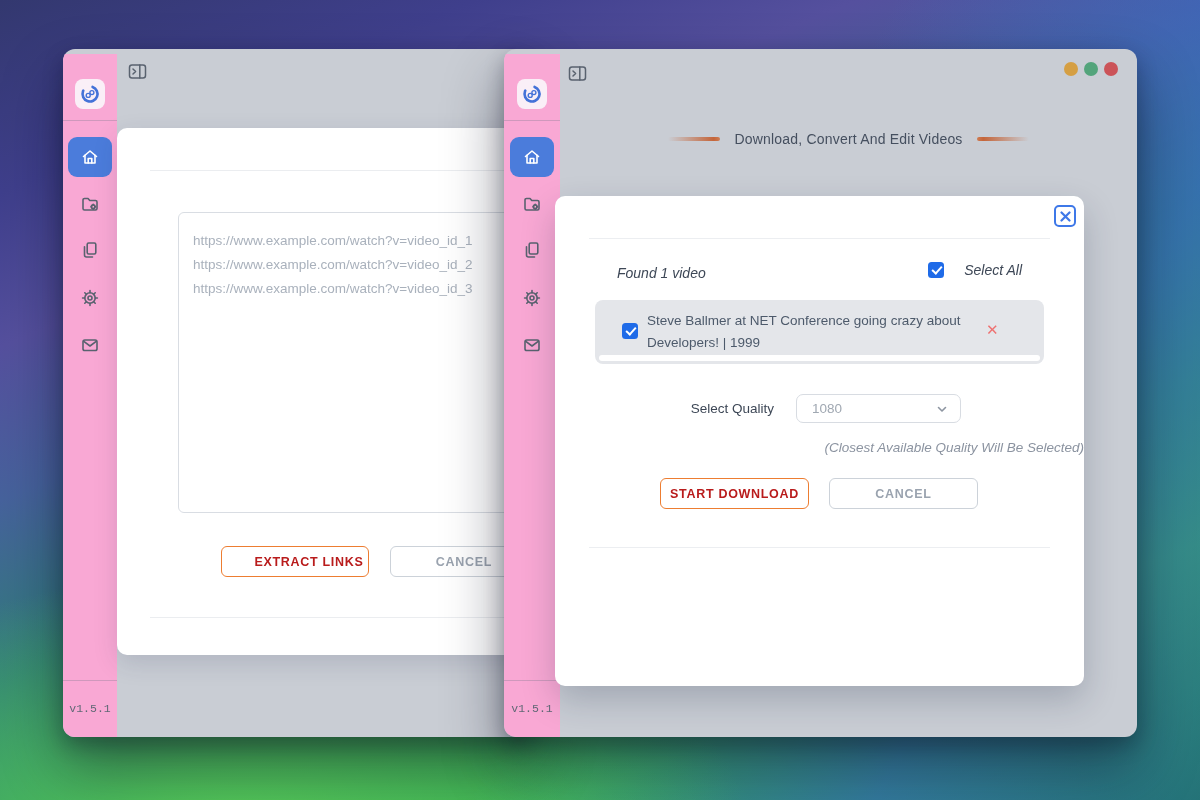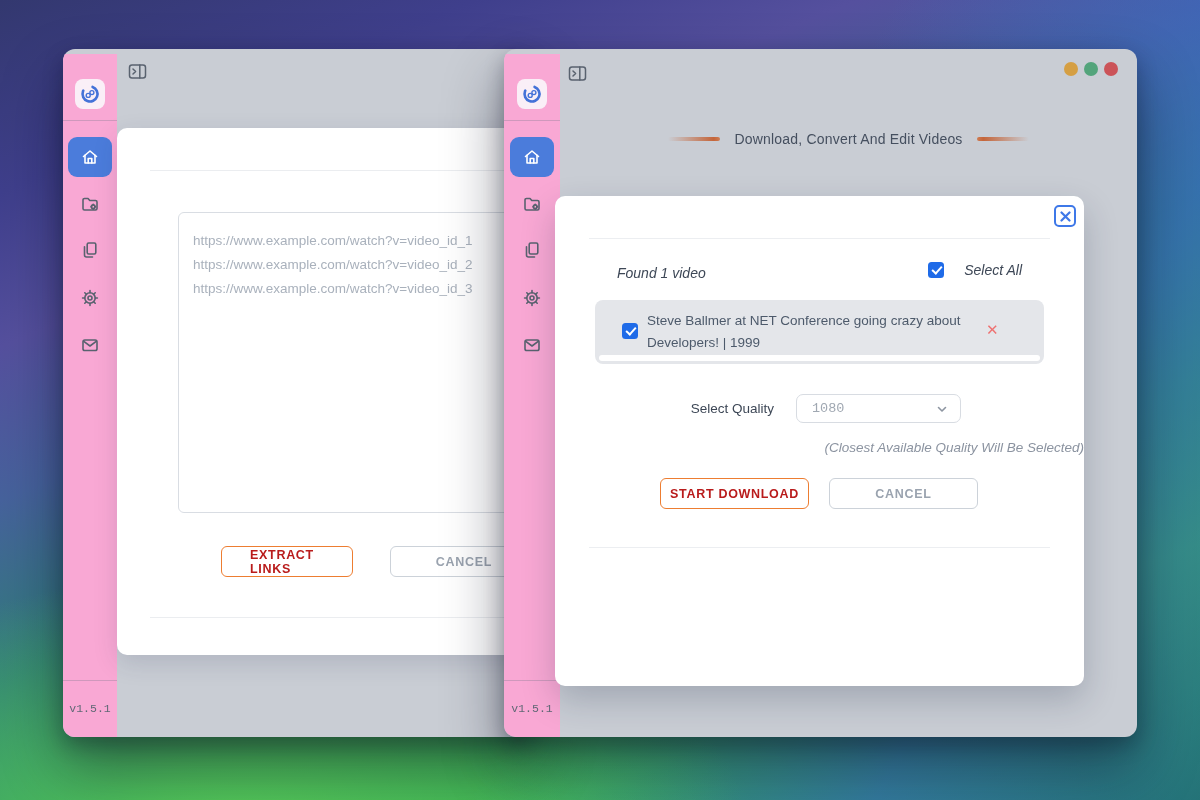--- a/index.html
+++ b/index.html
@@ -65,21 +65,21 @@
                   box-sizing:border-box; border:1px solid #d9dde3; border-radius:6px;
                   padding:16px 14px; font:13.5px/24px "Liberation Sans", sans-serif;
                   color:#4d5a6b; background:#fff; resize:none; outline:none; }
   .url-textarea::placeholder { color:#a9b1bc; }
 
   .btn { position:absolute; box-sizing:border-box; display:flex; align-items:center;
          justify-content:center; background:#fff; border-radius:6px; font-size:12.5px;
          font-weight:600; letter-spacing:.7px; }
   .btn-orange { border:1px solid #ed7d31; color:#b91c1c; }
   .btn-gray   { border:1px solid #ccd2d9; color:#9aa3af; }
-  .extract-btn { left:104px; top:418px; width:132px; height:31px;padding-left:28px; }
+  .extract-btn { left:104px; top:418px; width:148px; height:31px;padding-left:28px; }
   .cancel-back { left:273px; top:418px; width:148px; height:31px; }
 
   
   .modal { position:absolute; left:51px; top:147px; width:529px; height:490px; z-index:3;
            background:#fff; border-radius:10px; box-shadow:0 14px 34px rgba(25,35,65,.22); }
   .modal-close { position:absolute; top:9px; right:8px; width:22px; height:22px;
                  box-sizing:border-box; border:2px solid #3e78e8; border-radius:5px;
                  background:#fff; color:#3e78e8; display:flex; align-items:center; justify-content:center; }
   .modal-divider { position:absolute; left:34px; right:34px; height:1px; background:#eceef1; }
   .md-top{ top:42px; } .md-bottom{ top:351px; }
@@ -99,21 +99,21 @@
   .video-title { position:absolute; left:52px; top:10px; width:326px; font-size:13.5px;
                  line-height:21.5px; color:#4d5a6b; }
   .video-remove { position:absolute; left:391px; top:21px; font-size:15px; color:#ee7272; }
   .video-scrollbar { position:absolute; left:4px; right:4px; bottom:3px; height:6px;
                      background:#fff; border-radius:3px; }
 
   .quality-label { position:absolute; left:0; top:205px; width:219px; text-align:right;
                    font-size:13.5px; color:#3d4756; }
   .quality-select { position:absolute; left:241px; top:198px; width:165px; height:29px;
                     box-sizing:border-box; border:1px solid #d8dce2; border-radius:7px;
-                    background:#fff; display:flex; align-items:center; padding:0 12px 0 15px;font-family:Liberation Mono, monospace; }
+                    background:#fff; display:flex; align-items:center; padding:0 12px 0 15px; }
   .quality-value { flex:1; font-size:13.5px; color:#a0a8b2; }
   .quality-note { position:absolute; left:0; right:0; top:244px; text-align:right;
                   font-style:italic; font-size:13.5px; color:#8b93a0; }
   .start-btn    { left:105px; top:282px; width:149px; height:31px; }
   .cancel-front { left:274px; top:282px; width:149px; height:31px; }
 
   .convert-btn { position:absolute; left:214px; top:547px; width:258px; height:35px;
                  box-sizing:border-box; border:1.5px solid #7da0dc; border-radius:7px;
                  color:#5b86d5; background:transparent; display:flex; align-items:center;
                  justify-content:center; gap:10px; font-size:13px; font-weight:500; letter-spacing:.6px; }

